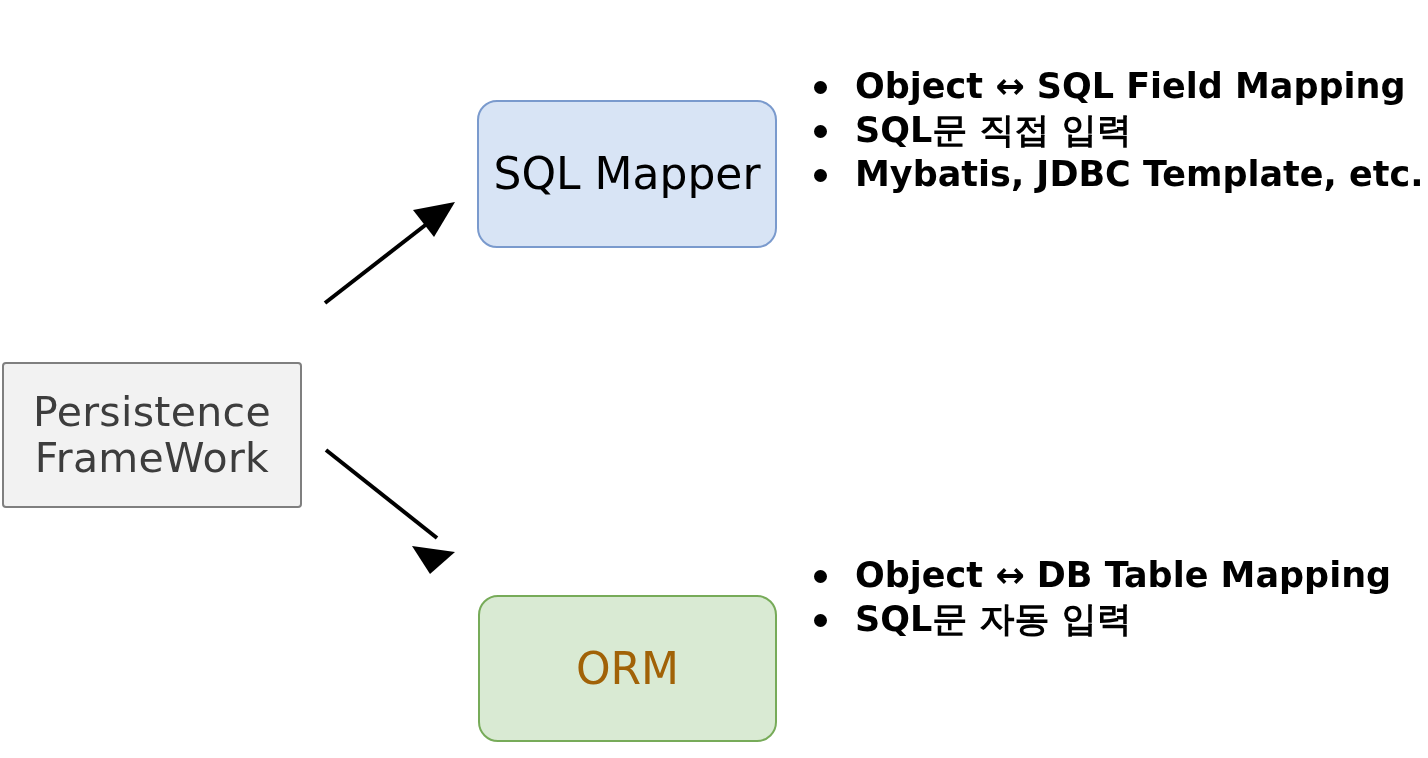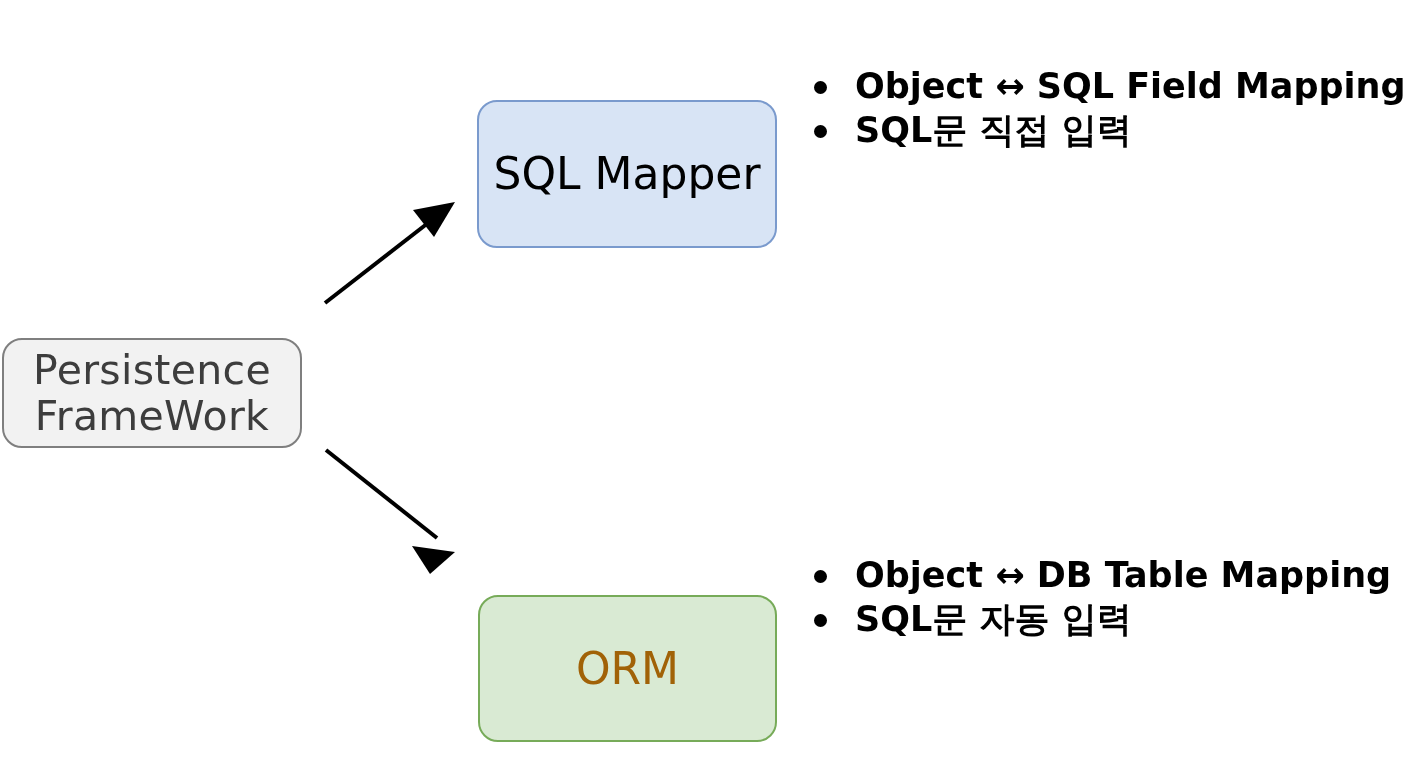--- a/index.html
+++ b/index.html
@@ -28,26 +28,26 @@
     display: flex;
     align-items: center;
     justify-content: center;
     text-align: center;
     margin-top: 45px;
   }
 
   
   #node-root {
     left: 2px;
-    top: 293px;
+    top: 317px;
     width: 300px;
-    height: 110px;
+    height: 146px;
     background: #f2f2f2;
     border: 2.2px solid #7f7f7f;
-    border-radius: 20px;
+    border-radius: 4px;
   }
   #node-root .node-label {
     color: #3d3d3d;
     font-size: 41px;
     line-height: 46px;
     letter-spacing: 0.3px;
     white-space: pre-line;
   }
 
   
@@ -150,20 +150,24 @@
 
 <ul class="feature-list" id="features-sqlmapper">
   <li class="feature-item">
     <span class="bullet-icon"></span>
     <span class="feature-text">Object ↔ SQL Field Mapping</span>
   </li>
   <li class="feature-item">
     <span class="bullet-icon"></span>
     <span class="feature-text">SQL문 직접 입력</span>
   </li>
+  <li class="feature-item">
+    <span class="bullet-icon"></span>
+    <span class="feature-text">Mybatis, JDBC Template, etc.</span>
+  </li>
 </ul>
 
 <ul class="feature-list" id="features-orm">
   <li class="feature-item">
     <span class="bullet-icon"></span>
     <span class="feature-text">Object ↔ DB Table Mapping</span>
   </li>
   <li class="feature-item">
     <span class="bullet-icon"></span>
     <span class="feature-text">SQL문 자동 입력</span>

